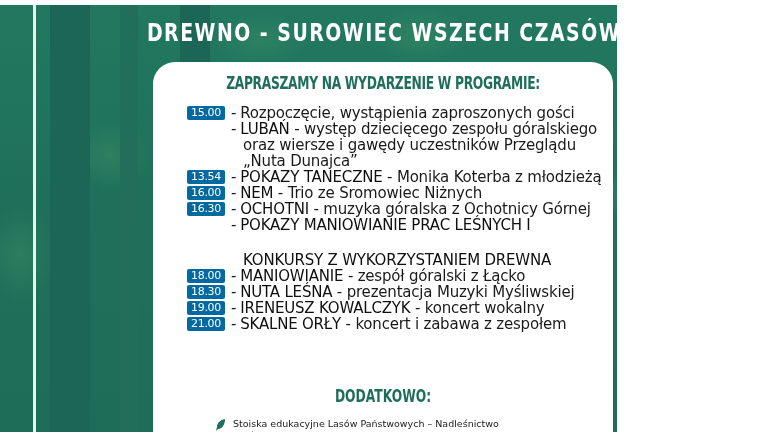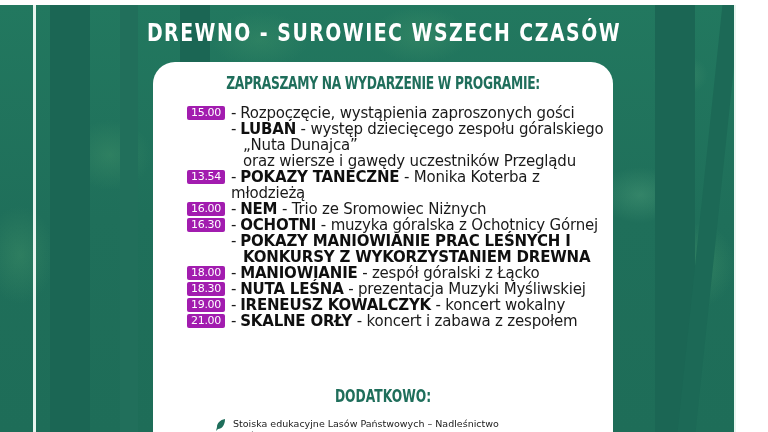--- a/index.html
+++ b/index.html
@@ -1,20 +1,20 @@
 <!DOCTYPE html>
 <html><head>
   <meta charset="utf-8">
   <style>
     * { box-sizing: border-box; margin: 0; padding: 0; }
     html, body { width: 768px; height: 432px; overflow: hidden; background: #ffffff; }
     body { position: relative; font-family: "DejaVu Sans", sans-serif; }
 
     .poster {
-      position: absolute; left: 0; top: 5px; width: 736px; height: 427px;
+      position: absolute; left: 0; top: 5px; width: 617px; height: 427px;
       background: #1f6e5b; overflow: hidden;
     }
     
     .forest {
       position: absolute; inset: 0;
       background:
         radial-gradient(ellipse 40px 30px at 680px 70px, rgba(90,160,120,0.35), transparent 70%),
         radial-gradient(ellipse 60px 40px at 640px 190px, rgba(90,170,130,0.35), transparent 70%),
         radial-gradient(ellipse 50px 60px at 700px 260px, rgba(80,160,110,0.35), transparent 70%),
         radial-gradient(ellipse 60px 50px at 110px 150px, rgba(80,160,110,0.30), transparent 70%),
@@ -49,26 +49,26 @@
     .card-heading {
       position: absolute; left: 0; width: 460px; top: 12px; text-align: center;
       color: #1f6e5b; font-family: "DejaVu Sans", sans-serif; font-weight: bold;
       font-size: 15px; letter-spacing: -0.4px; transform: scaleX(0.82) scaleY(1.15);
     }
 
     .program { position: absolute; left: 34px; top: 43px; width: 420px; }
     .row { display: flex; align-items: flex-start; min-height: 16px; }
     .badge {
       flex: 0 0 38px; height: 14px; margin-top: 1px; margin-right: 6px;
-      background: #a21caf; color: #ffffff; border-radius: 2px;
+      background: #0369a1; color: #ffffff; border-radius: 2px;
       font-size: 11px; line-height: 14px; text-align: center; letter-spacing: -0.3px;
     }
     .badge.empty { background: transparent; }
     .text { font-size: 15px; line-height: 16px; color: #1a1a1a; letter-spacing: -0.2px; }
-    .text b { font-weight: 700; color: #0f0f0f; }
+    .text b { font-weight: 400; color: #0f0f0f; margin-top: 19px; }
     .dash { margin-right: 4px; }
     .cont { padding-left: 12px; display: block; }
 
     .extra-heading {
       position: absolute; left: 0; width: 460px; top: 325px; text-align: center;
       color: #1f6e5b; font-weight: bold; font-size: 15px;
       transform: scaleX(0.82) scaleY(1.15);
     }
     .extra-item {
       position: absolute; left: 62px; top: 356px; width: 330px;
@@ -94,21 +94,21 @@
   <div class="card">
     <div class="card-heading">ZAPRASZAMY NA WYDARZENIE W PROGRAMIE:</div>
 
     <div class="program" id="program">
         <div class="row">
           <span class="badge">15.00</span>
           <div class="text"><span class="dash">-</span><span>Rozpoczęcie, wystąpienia zaproszonych gości</span></div>
         </div>
         <div class="row">
           <span class="badge empty"></span>
-          <div class="text"><span class="dash">-</span><b>LUBAŃ</b> - <span>występ dziecięcego zespołu góralskiego</span><span class="cont">„Nuta Dunajca”</span><span class="cont">oraz wiersze i gawędy uczestników Przeglądu</span></div>
+          <div class="text"><span class="dash">-</span><b>LUBAŃ</b> - <span>występ dziecięcego zespołu góralskiego</span><span class="cont">oraz wiersze i gawędy uczestników Przeglądu</span><span class="cont">„Nuta Dunajca”</span></div>
         </div>
         <div class="row">
           <span class="badge">13.54</span>
           <div class="text"><span class="dash">-</span><b>POKAZY TANECZNE</b> - <span>Monika Koterba z młodzieżą</span></div>
         </div>
         <div class="row">
           <span class="badge">16.00</span>
           <div class="text"><span class="dash">-</span><b>NEM</b> - <span>Trio ze Sromowiec Niżnych</span></div>
         </div>
         <div class="row">

